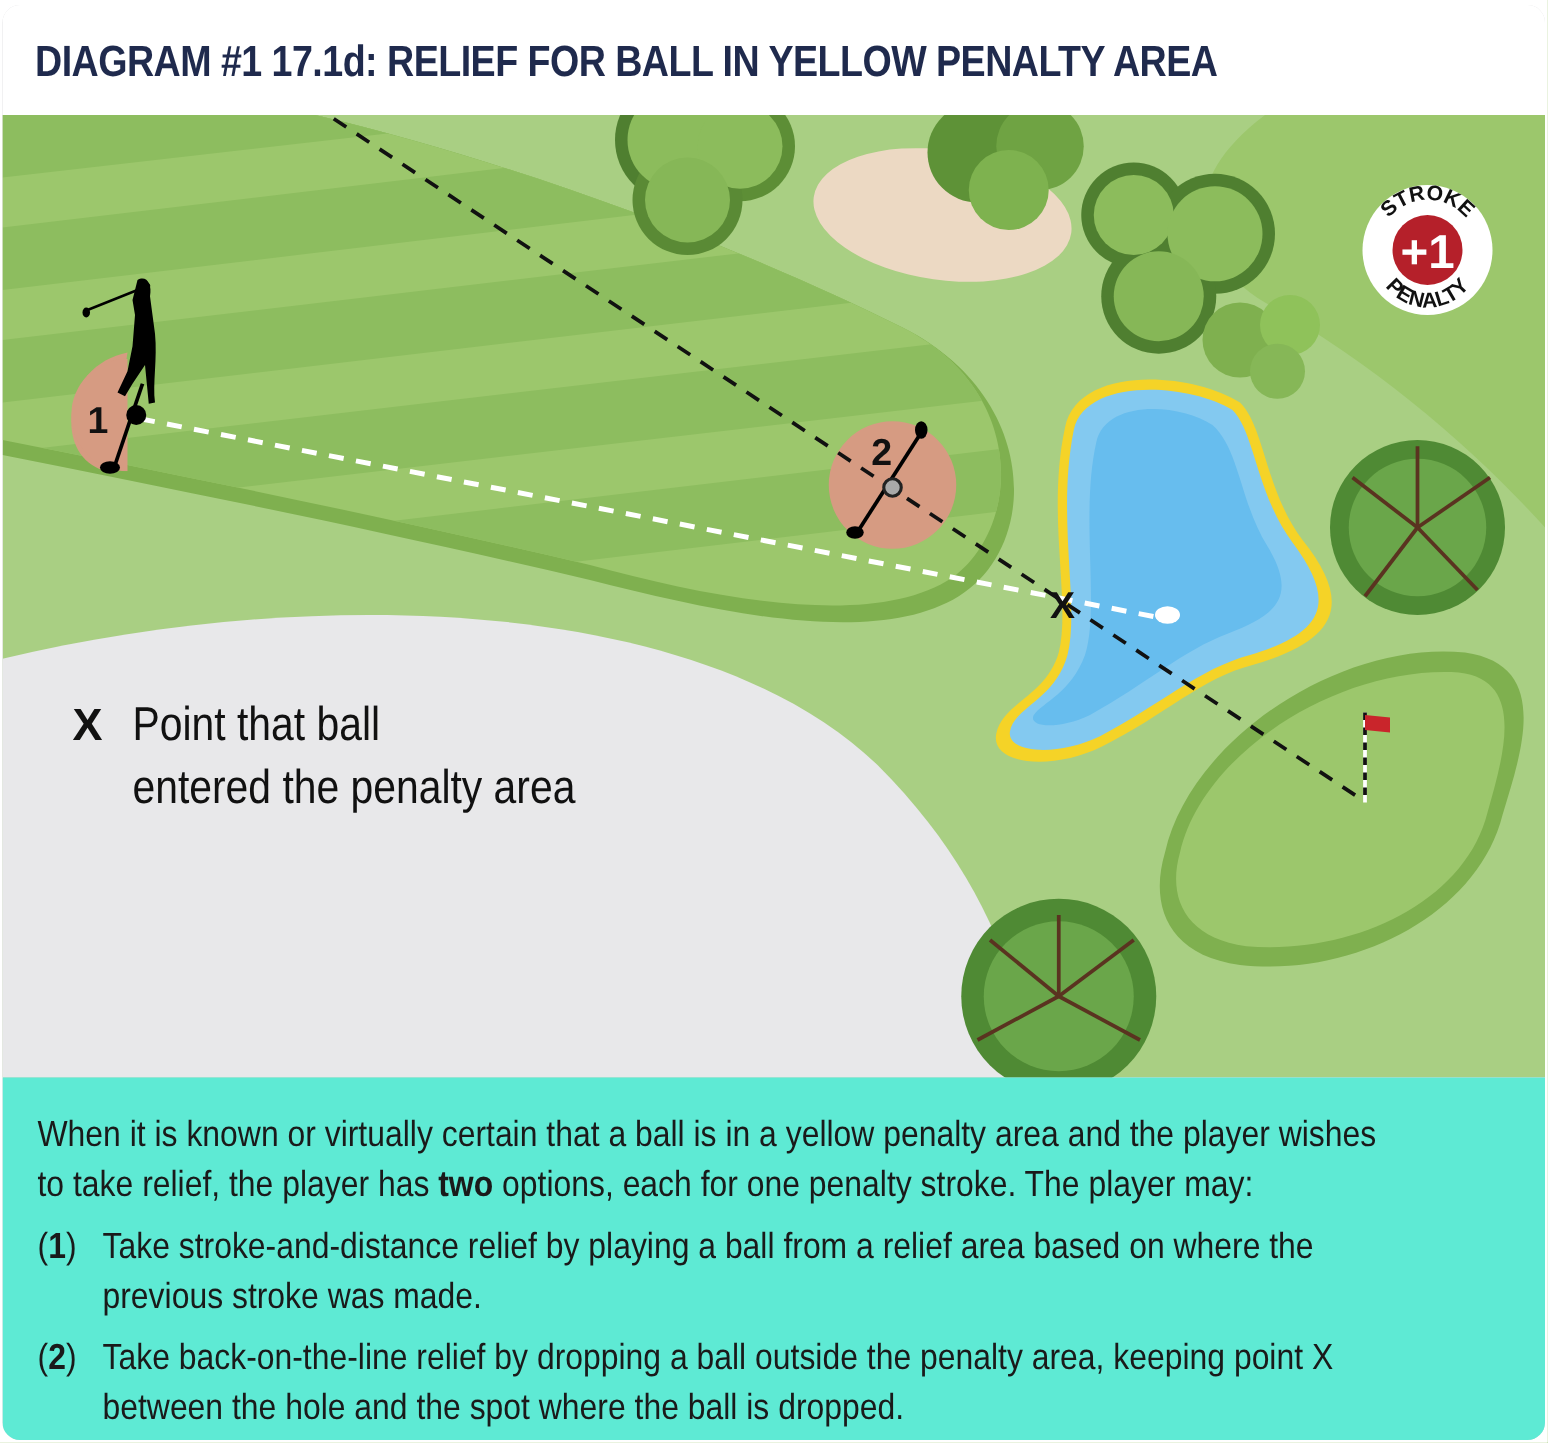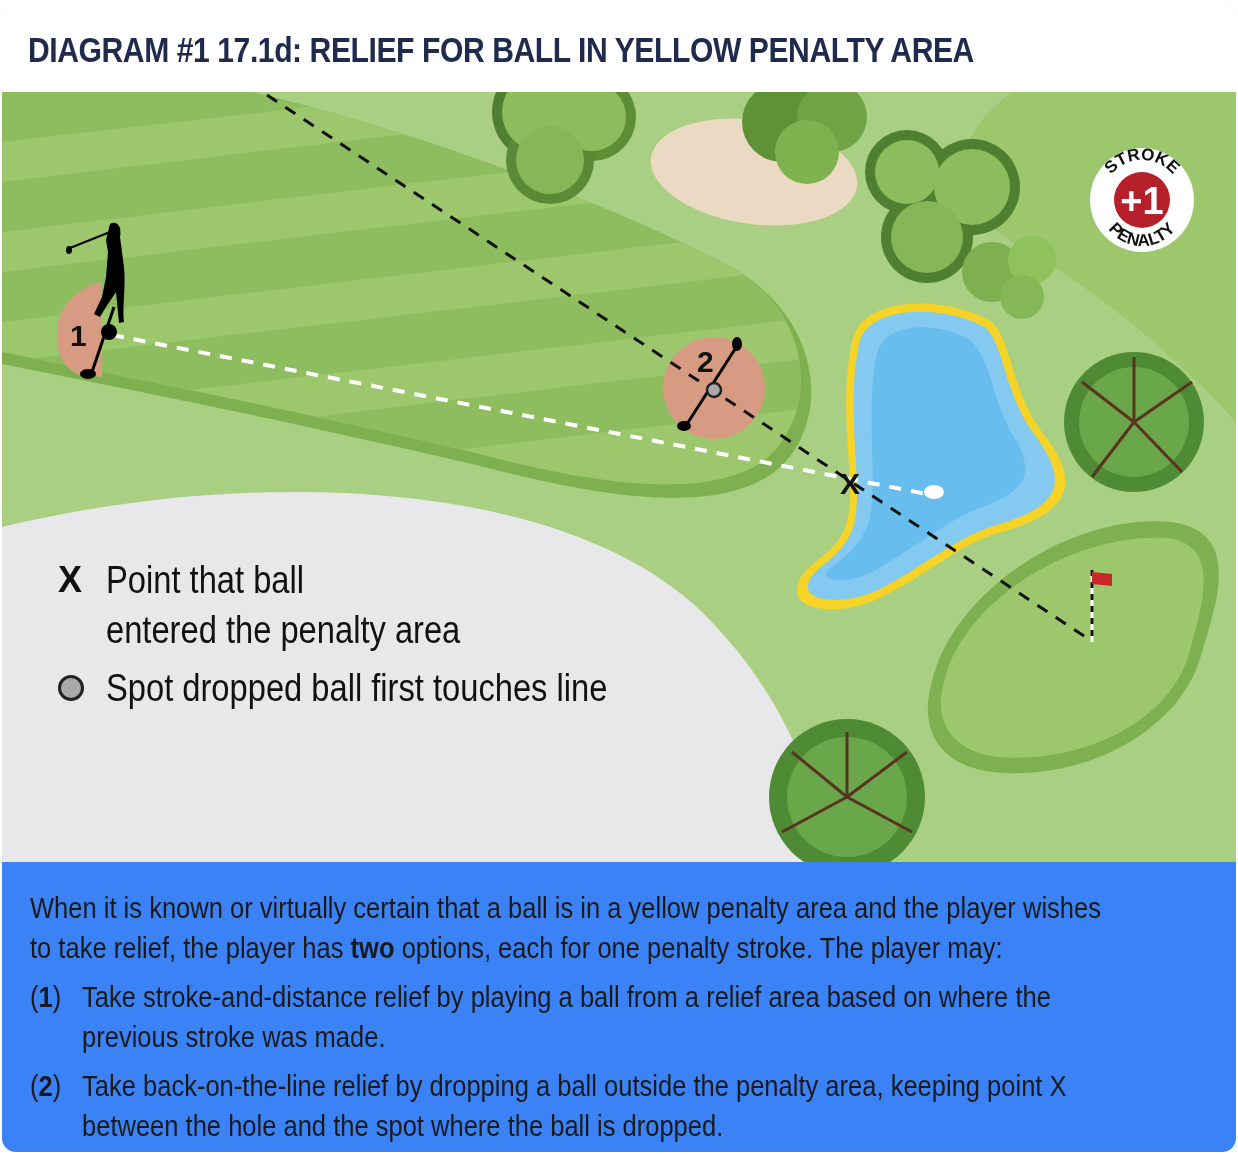--- a/index.html
+++ b/index.html
@@ -33,21 +33,21 @@
     transform: scaleX(0.86); transform-origin: left center;
   }
   .legend-row.two-line { height: 108px; }
   .sym-x { font-weight: bold; font-size: 36px; position: absolute; left: 12px; top: 2px; color: #111; }
   .sym-gray { position: absolute; left: 12px; top: 10px; width: 26px; height: 26px; border-radius: 50%; background: #a9a9a9; border: 3px solid #222; }
   .sym-black { position: absolute; left: 12px; top: 10px; width: 26px; height: 26px; border-radius: 50%; background: #000; }
   .sym-relief { position: absolute; left: 4px; top: 1px; width: 42px; height: 40px; border-radius: 50%; background: #d69b82; border: 1.5px solid #333; }
 
   .desc {
     position: absolute; left: 0; top: 858px; width: 100%; height: 290px;
-    background: #3b82f6; padding: 26px 0 0 28px; color: #1a1a1a;
+    background: #5eead4; padding: 26px 0 0 28px; color: #1a1a1a;
   }
   .desc-p {
     font-size: 29px; line-height: 40px; white-space: nowrap;
     transform: scaleX(0.88); transform-origin: left top; width: 1300px;
   }
   .desc-p b { font-weight: bold; }
   .opt { position: relative; margin-top: 9px; }
   .opt-num {
     position: absolute; left: 0; top: 0; font-size: 29px; line-height: 40px;
     transform: scaleX(0.88); transform-origin: left top;
@@ -207,26 +207,20 @@
   <div class="legend" style="top:553px;">
     <div class="legend-row two-line">
       <div class="legend-sym">
           <span class="sym-x">X</span>
         </div>
       <div>
         <div class="legend-text">Point that ball</div>
         <div class="legend-text" style="margin-top:4px;">entered the penalty area</div>
       </div>
     </div>
-    <div class="legend-row">
-      <div class="legend-sym">
-          <span class="sym-gray"></span>
-        </div>
-      <div class="legend-text">Spot dropped ball first touches line</div>
-    </div>
   </div>
 
   <div class="desc">
     <div class="desc-p">
       <div>When it is known or virtually certain that a ball is in a yellow penalty area and the player wishes</div>
       <div><span>to take relief, the player has </span><b>two</b><span> options, each for one penalty stroke. The player may:</span></div>
     </div>
     <div class="opt">
       <div class="opt-num"><span>(</span><b>1</b><span>)</span></div>
       <div class="opt-text">

